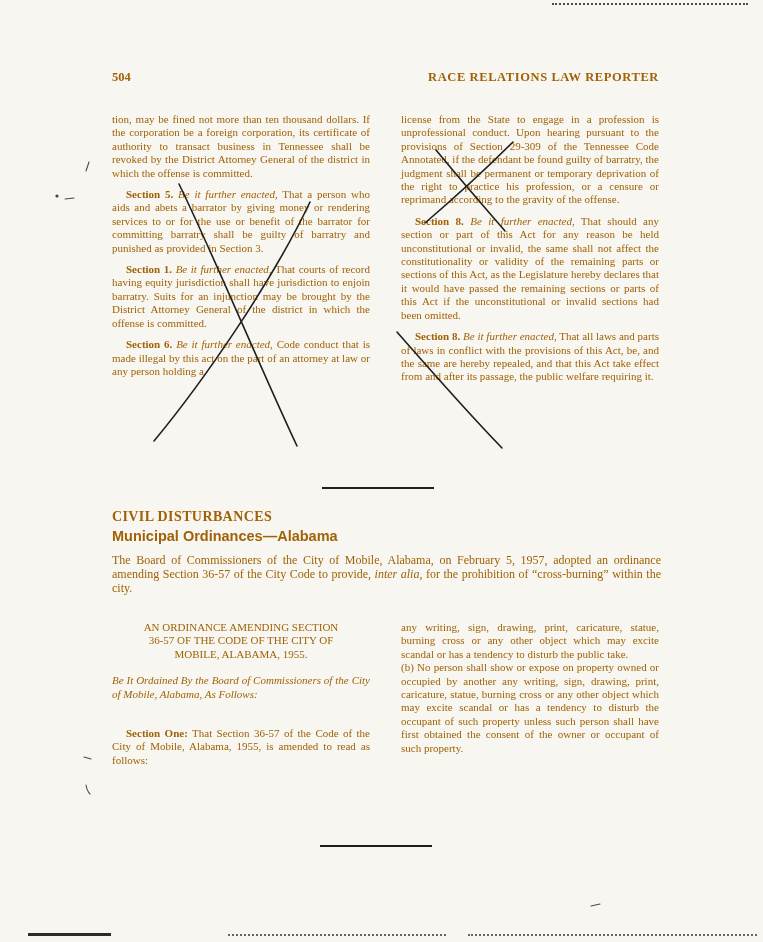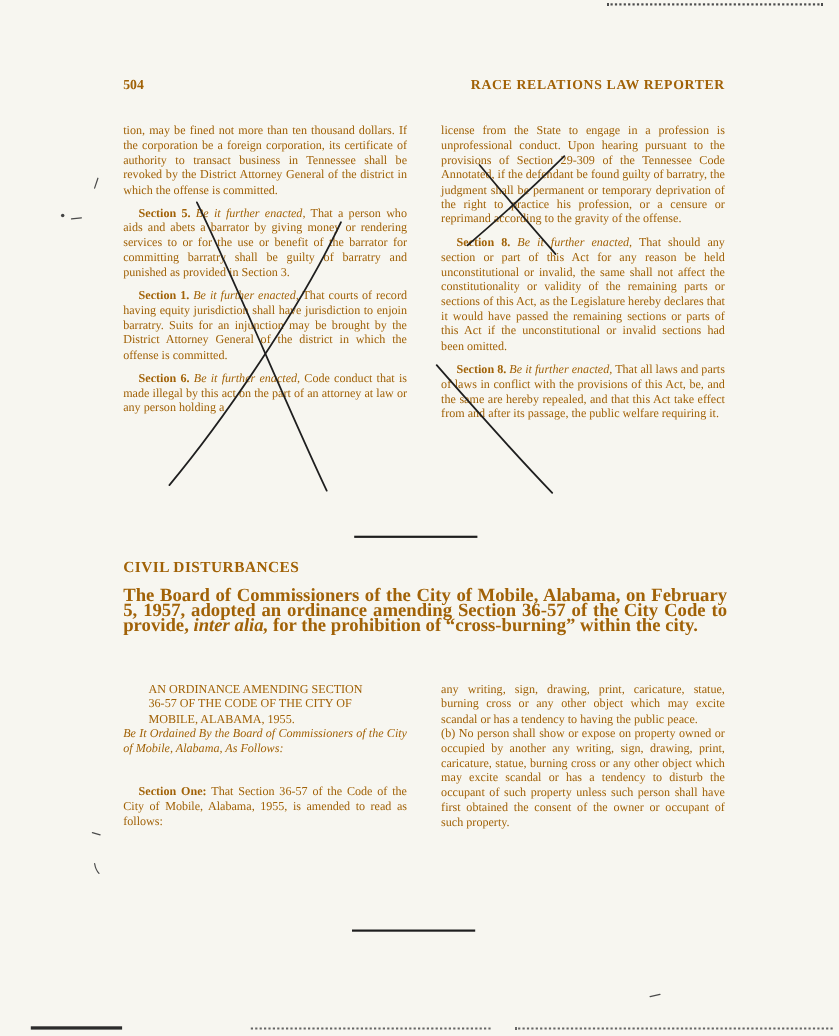--- a/index.html
+++ b/index.html
@@ -22,26 +22,26 @@
 
   
   .divider{position:absolute;height:1.5px;background:#1e1e1e;}
   #divider-top{top:487px;left:322px;width:112px;}
   #divider-bottom{top:845px;left:320px;width:112px;}
 
   
   .article-head{position:absolute;top:509px;left:112px;width:549px;}
   .kicker{font-family:Liberation Serif, serif;font-weight:bold;font-size:14px;letter-spacing:0.4px;}
   .subtitle{font-family:"Liberation Sans",sans-serif;font-weight:bold;font-size:14.5px;margin-top:3px;}
-  .abstract{margin-top:9px;font-weight:bold;font-size:17px;line-height:14px;text-align:justify;}
+  .abstract{margin-top:9px;font-weight:normal;font-size:12px;line-height:14px;text-align:justify;}
 
   
   .ord-block{position:absolute;top:621px;left:112px;width:547px;}
-  .ord-title{width:212px;margin:0 auto;text-align:left;}
-  .preamble{font-style:italic;}
+  .ord-title{width:212px;margin:0 auto;text-align:center;}
+  .preamble{font-style:italic;margin-top:13px;}
   .ord-block .sec{margin-top:26px;}
 
   
   .marks{position:absolute;top:0;left:0;pointer-events:none;}
   .pen{stroke:#1f1f1f;stroke-width:1.6;fill:none;stroke-linecap:round;}
   .thin{stroke:#4a4a4a;stroke-width:1.1;fill:none;stroke-linecap:round;}
 
   
   .dotted-artifact{position:absolute;border-top:2px dotted #4d4d4d;}
   .art-top-right{top:3px;left:552px;width:196px;}
@@ -92,34 +92,35 @@
         <i>Be it further enacted,</i>
         <span>That all laws and parts of laws in conflict with the provisions of this Act, be, and the same are hereby repealed, and that this Act take effect from and after its passage, the public welfare requiring it.</span>
       </p>
     </div>
   </div>
 
   <div class="divider" id="divider-top"></div>
 
   <div class="article-head">
     <div class="kicker">CIVIL DISTURBANCES</div>
+    <div class="subtitle">Municipal Ordinances—Alabama</div>
     <p class="abstract"><span>The Board of Commissioners of the City of Mobile, Alabama, on February 5, 1957, adopted an ordinance amending Section 36-57 of the City Code to provide, </span><i>inter alia,</i><span> for the prohibition of “cross-burning” within the city.</span></p>
   </div>
 
   <div class="ord-block cols">
     <div class="col">
       <p class="ord-title">AN ORDINANCE AMENDING SECTION 36-57 OF THE CODE OF THE CITY OF MOBILE, ALABAMA, 1955.</p>
       <p class="preamble">Be It Ordained By the Board of Commissioners of the City of Mobile, Alabama, As Follows:</p>
       <p class="sec">
         <b class="seclabel">Section One:</b>
         <span>That Section 36-57 of the Code of the City of Mobile, Alabama, 1955, is amended to read as follows:</span>
       </p>
     </div>
     <div class="col">
-      <p class="para">any writing, sign, drawing, print, caricature, statue, burning cross or any other object which may excite scandal or has a tendency to having the public peace.</p>
+      <p class="para">any writing, sign, drawing, print, caricature, statue, burning cross or any other object which may excite scandal or has a tendency to disturb the public take.</p>
       <p class="para">(b) No person shall show or expose on property owned or occupied by another any writing, sign, drawing, print, caricature, statue, burning cross or any other object which may excite scandal or has a tendency to disturb the occupant of such property unless such person shall have first obtained the consent of the owner or occupant of such property.</p>
     </div>
   </div>
 
   <div class="divider" id="divider-bottom"></div>
 
   <svg class="marks" width="763" height="942" viewBox="0 0 763 942">
 
     <path class="pen" d="M179,184 C215,258 262,372 297,446"></path>
     <path class="pen" d="M310,202 C272,282 203,382 154,441"></path>

